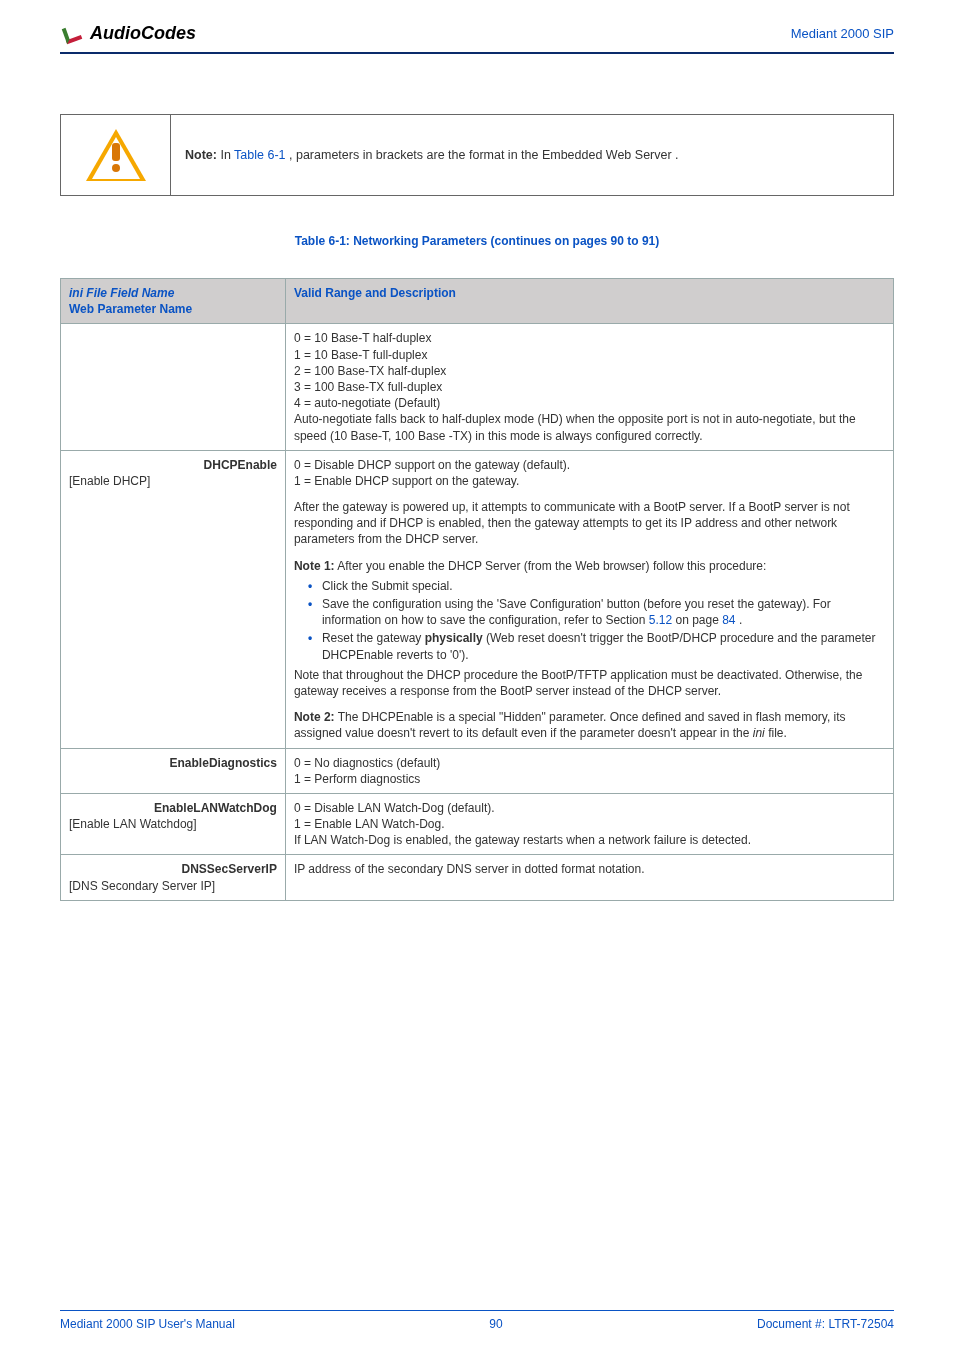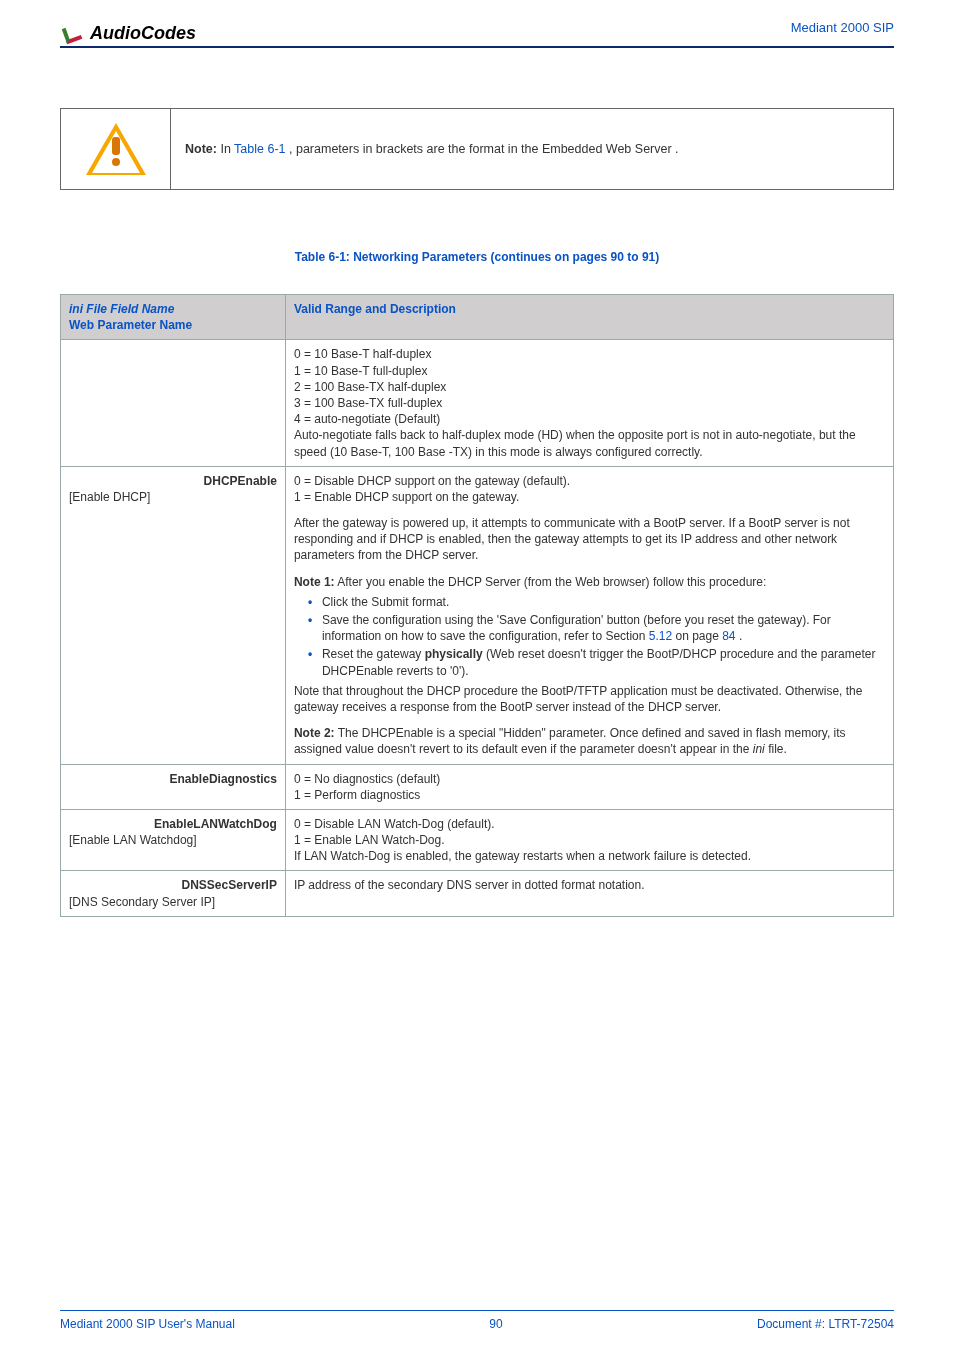--- a/index.html
+++ b/index.html
@@ -12,44 +12,44 @@
     margin: 0 auto;
   }
   .page {
     padding: 20px 60px 40px 60px;
     min-height: 1351px;
     position: relative;
   }
   .header-row {
     display: flex;
     justify-content: space-between;
-    align-items: flex-start;
+    align-items: center;
     border-bottom: 2px solid #0a2b6b;
-    padding-bottom: 0;
+    padding-bottom: 6px;
     margin-bottom: 60px;
   }
   .logo-wrap { display: flex; align-items: center; gap: 4px; }
   .logo-shape { width: 26px; height: 26px; position: relative; }
   .logo-shape::before {
     content: "";
     position: absolute;
     width: 12px; height: 12px;
     border-bottom: 4px solid #c41e3a;
     border-left: 4px solid #3a7d2f;
     transform: rotate(-20deg);
     top: 6px; left: 4px;
   }
   .logo-text { font-size: 18px; font-weight: bold; color: #000; font-style: italic; }
   .hdr-right { color: #0a53c4; font-size: 13px; }
 
   .note-box {
     border: 1px solid #666;
     display: flex;
     align-items: stretch;
-    margin: 0 0 60px 0;
+    margin: 0 0 38px 0;
   }
   .note-icon-cell {
     width: 110px;
     border-right: 1px solid #666;
     display: flex;
     align-items: center;
     justify-content: center;
     padding: 14px;
   }
   .warn-icon {
@@ -233,21 +233,21 @@
         </td>
         <td>
           <div>0 = Disable DHCP support on the gateway (default).</div>
           <div>1 = Enable DHCP support on the gateway.</div>
           <div class="para-gap">After the gateway is powered up, it attempts to communicate with a BootP server. If a BootP server is not responding and if DHCP is enabled, then the gateway attempts to get its IP address and other network parameters from the DHCP server.</div>
           <div class="para-gap">
             <span class="sec-bold">Note 1:</span>
             <span> After you enable the DHCP Server (from the Web browser) follow this procedure:</span>
           </div>
           <ul class="bul">
-            <li><span>Click the Submit format.</span></li>
+            <li><span>Click the Submit special.</span></li>
             <li>
               <span>Save the configuration using the 'Save Configuration' button (before you reset the gateway). For information on how to save the configuration, refer to Section </span>
               <span class="blue-text">5.12</span>
               <span> on page </span>
               <span class="blue-text">84</span>
               <span>.</span>
             </li>
             <li>
               <span>Reset the gateway </span>
               <span class="sec-bold">physically </span>

